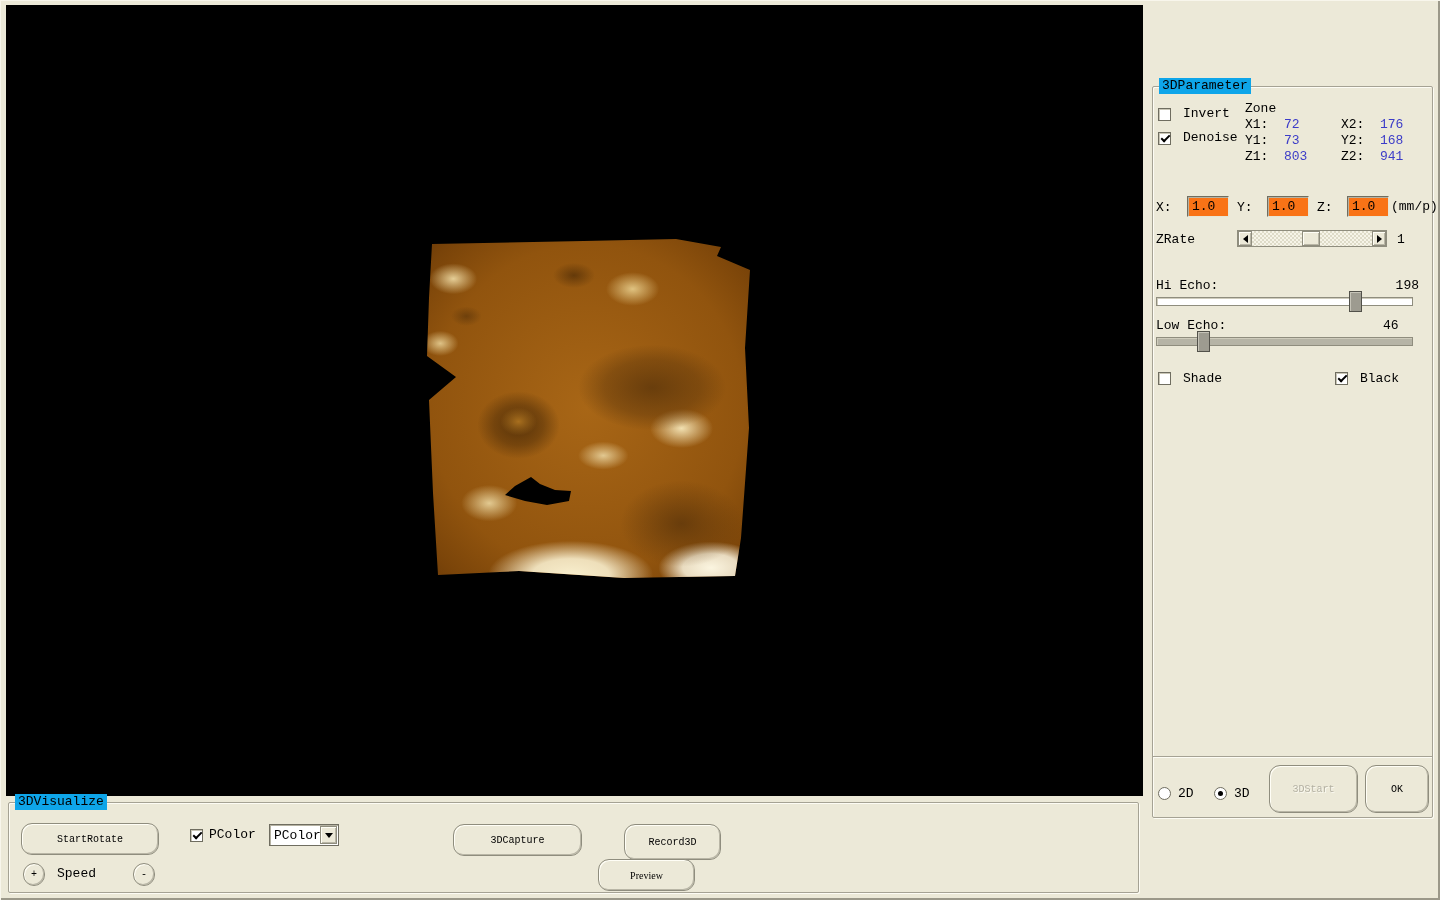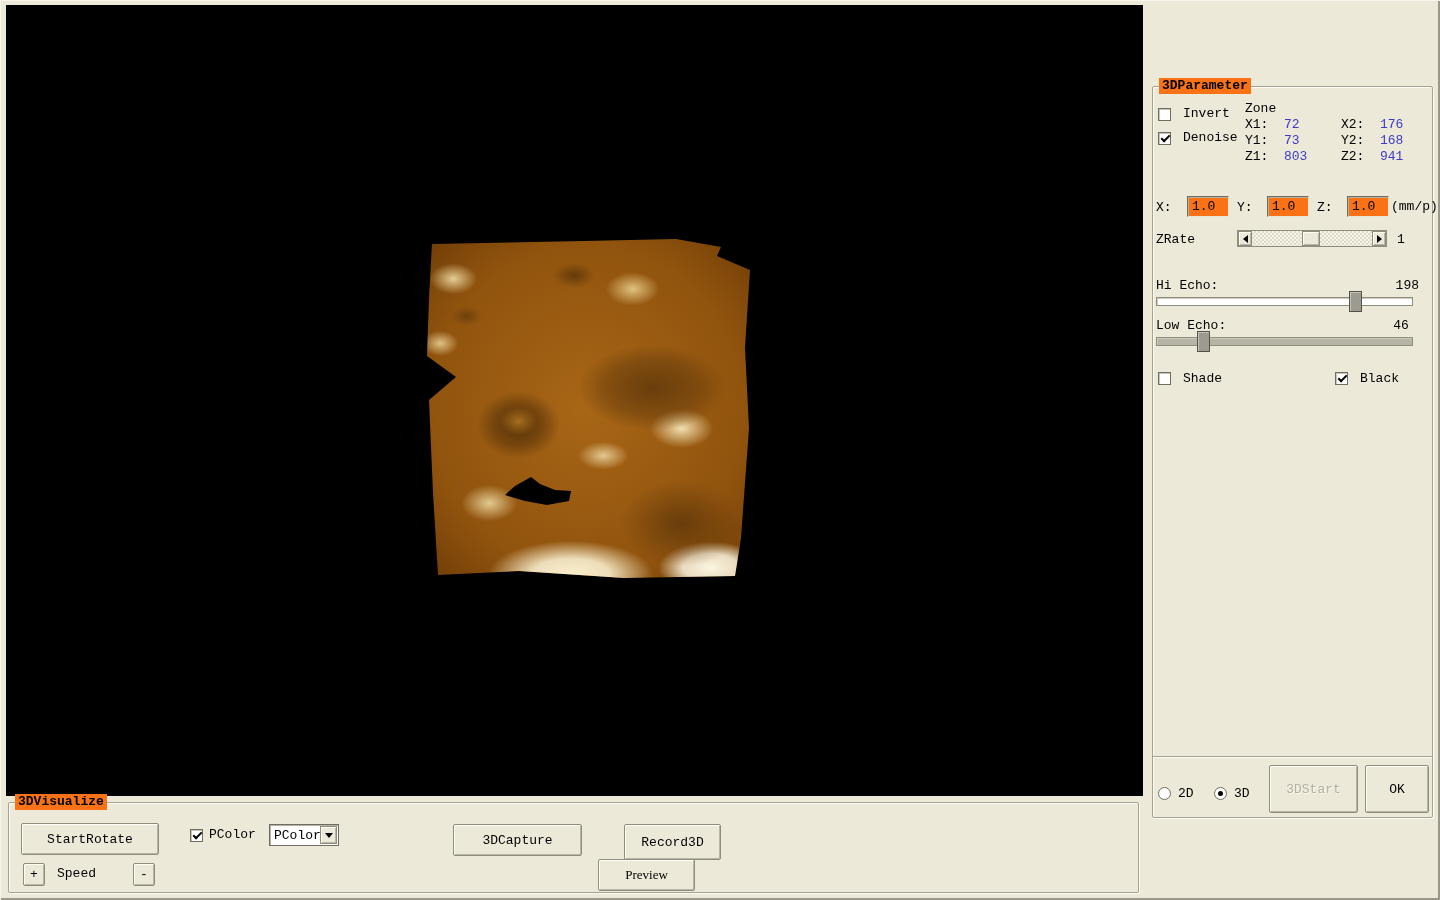--- a/index.html
+++ b/index.html
@@ -49,33 +49,33 @@
 
   
   .groupbox {
     position:absolute;
     border:1px solid #a5a294;
     box-shadow: 1px 1px 0 #fdfcf4, inset 1px 1px 0 #fdfcf4;
     border-radius:2px;
   }
   .legend {
     position:absolute; top:-9px; left:6px;
-    background:#f97316; padding:0 3px; line-height:16px; white-space:nowrap;font-weight:bold;
+    background:#0ea5e9; padding:0 3px; line-height:16px; white-space:nowrap;
   }
   .lbl { position:absolute; white-space:nowrap; line-height:16px; }
   .val-blue { color:var(--accent); }
 
   .btn {
     position:absolute;
     background:#ece9d8;
     border:1px solid #8f8d7e;
-    border-radius:2px;
+    border-radius:11px;
     box-shadow: inset 1px 1px 0 #fffef6, inset -1px -1px 0 #b9b6a6;
     display:flex; align-items:center; justify-content:center;
-    font-family:inherit; font-size:13px; cursor:pointer; white-space:nowrap;
+    font-family:inherit; font-size:10px; cursor:pointer; white-space:nowrap;
   }
   .btn.disabled { color:#b3b0a2; text-shadow:1px 1px 0 #fbfaf1; }
 
   .checkbox {
     position:absolute; width:13px; height:13px; background:#fff;
     border:1px solid #6f6d60;
     box-shadow: inset 1px 1px 0 #c9c6b6;
     cursor:pointer;
   }
   .checkbox.on::after {
@@ -214,21 +214,21 @@
   </div>
   <div class="lbl" style="left:244px; top:145px;">1</div>
 
   <div class="lbl" style="left:3px; top:191px;">Hi Echo:</div>
   <div class="lbl" style="left:230px; top:191px; width:36px; text-align:right;">198</div>
   <div class="slider-track" style="left:3px; top:210px;">
     <div class="slider-thumb" style="left: calc(77.6% - 6px);"></div>
   </div>
 
   <div class="lbl" style="left:3px; top:231px;">Low Echo:</div>
-  <div class="lbl" style="left:230px; top:231px; width:36px; text-align:center;">46</div>
+  <div class="lbl" style="left:230px; top:231px; width:36px; text-align:left;">46</div>
   <div class="slider-track gray" style="left:3px; top:250px;">
     <div class="slider-thumb" style="left: calc(18% - 6px);"></div>
   </div>
 
   <div class="checkbox" style="left:5px; top:285px;"></div>
   <div class="lbl" style="left:30px; top:284px;">Shade</div>
   <div class="checkbox on" style="left:182px; top:285px;"></div>
   <div class="lbl" style="left:207px; top:284px;">Black</div>
 
   <div class="etched" style="left:0px; top:669px; width:279px;"></div>

